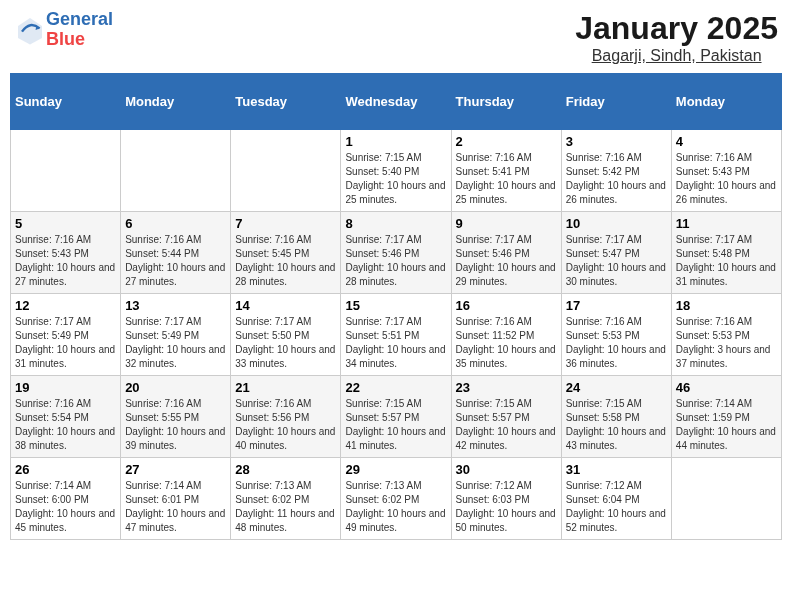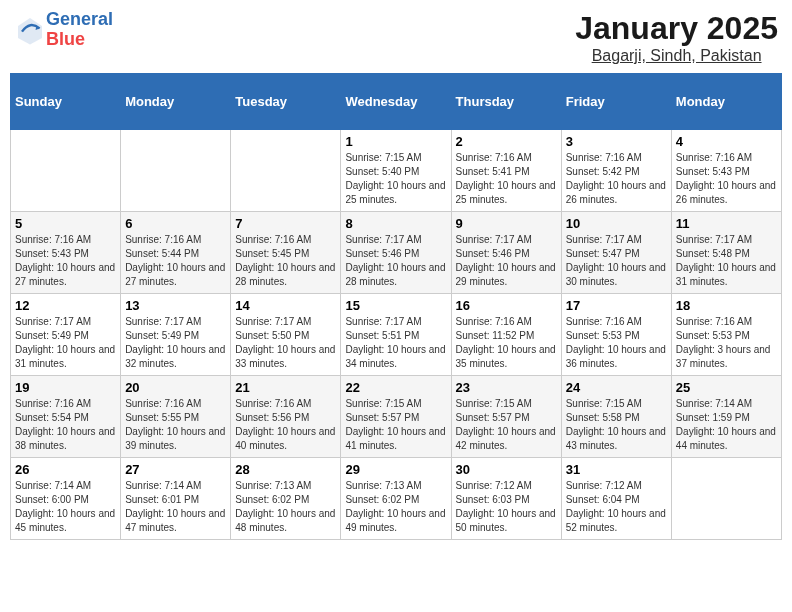--- a/index.html
+++ b/index.html
@@ -317,21 +317,21 @@
         </td>
         <td>
           <span class="day-number">24</span>
           <div class="day-info">
             <div>Sunrise: 7:15 AM</div>
             <div>Sunset: 5:58 PM</div>
             <div>Daylight: 10 hours and 43 minutes.</div>
           </div>
         </td>
         <td>
-          <span class="day-number">25</span>
+          <span class="day-number">46</span>
           <div class="day-info">
             <div>Sunrise: 7:14 AM</div>
             <div>Sunset: 1:59 PM</div>
             <div>Daylight: 10 hours and 44 minutes.</div>
           </div>
         </td>
       </tr>
       <tr>
         <td>
           <span class="day-number">26</span>
@@ -347,21 +347,21 @@
             <div>Sunrise: 7:14 AM</div>
             <div>Sunset: 6:01 PM</div>
             <div>Daylight: 10 hours and 47 minutes.</div>
           </div>
         </td>
         <td>
           <span class="day-number">28</span>
           <div class="day-info">
             <div>Sunrise: 7:13 AM</div>
             <div>Sunset: 6:02 PM</div>
-            <div>Daylight: 10 hours and 48 minutes.</div>
+            <div>Daylight: 11 hours and 48 minutes.</div>
           </div>
         </td>
         <td>
           <span class="day-number">29</span>
           <div class="day-info">
             <div>Sunrise: 7:13 AM</div>
             <div>Sunset: 6:02 PM</div>
             <div>Daylight: 10 hours and 49 minutes.</div>
           </div>
         </td>

